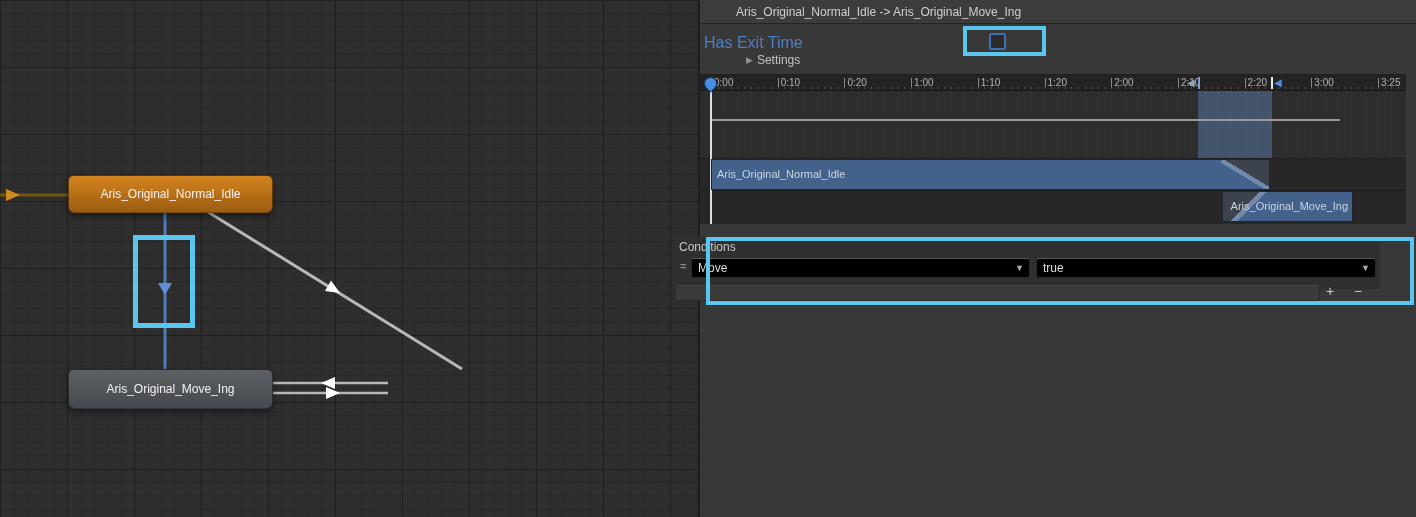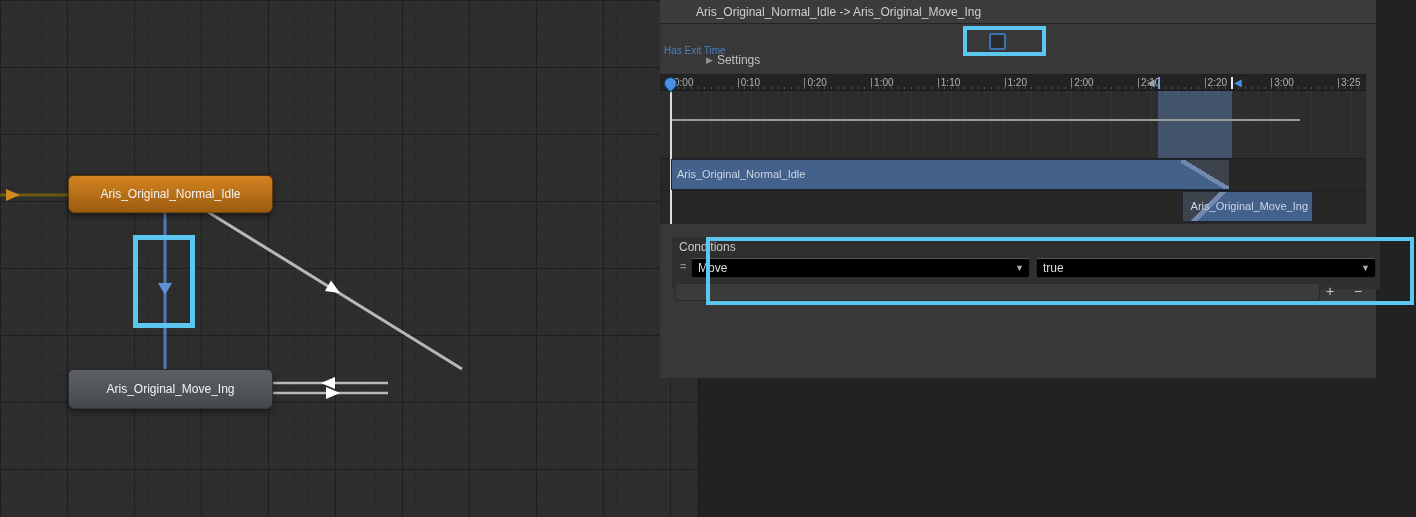--- a/index.html
+++ b/index.html
@@ -31,25 +31,25 @@
     background:linear-gradient(#5d6166, #45494d); }
   #graph-svg { position:absolute; left:0; top:0; width:700px; height:517px; }
 
   
   .hl { position:absolute; border:4px solid var(--highlight, #5bc7ef); background:transparent; }
   #hl-graph { left:133px; top:235px; width:62px; height:93px; border-width:5px; }
   #hl-checkbox { left:963px; top:26px; width:83px; height:30px; }
   #hl-conditions { left:706px; top:237px; width:708px; height:68px; }
 
   
-  #inspector { position:absolute; left:660px; top:0; width:716px; height:378px; background:#383838; }
+  #inspector { position:absolute; left:700px; top:0; width:716px; height:517px; background:#383838; }
   #insp-header { position:absolute; left:0; top:0; width:716px; height:24px;
     background:#3c3c3c; border-bottom:1px solid #242424; }
   #insp-title { position:absolute; left:36px; top:5px; font-size:12px; color:#cfcfcf; }
-  #has-exit-row { position:absolute; left:4px; top:34px; font-size:10px; color:var(--exit-time-blue,#4e7ec2);margin-top:11px; }
+  #has-exit-row { position:absolute; left:4px; top:34px; font-size:16px; color:var(--exit-time-blue,#4e7ec2); }
   #checkbox { position:absolute; left:989px; top:33px; width:17px; height:17px;
     background:#2b2b2b; border:2px solid #3e70b2; border-radius:2px; }
   #settings-row { position:absolute; left:2px; top:53px; font-size:12px; color:#c2c2c2;margin-left:44px; }
   #settings-row .tri { display:inline-block; color:#8f8f8f; font-size:9px; margin-right:4px;
     vertical-align:1px; }
 
   
   #timeline { position:absolute; left:0; top:74px; width:706px; height:149px;
     background:#2d2d2d; border-top:1px solid #1f1f1f; border-bottom:1px solid #1b1b1b; }
   #ruler { position:absolute; left:0; top:0; width:706px; height:16px; background:#232323;

